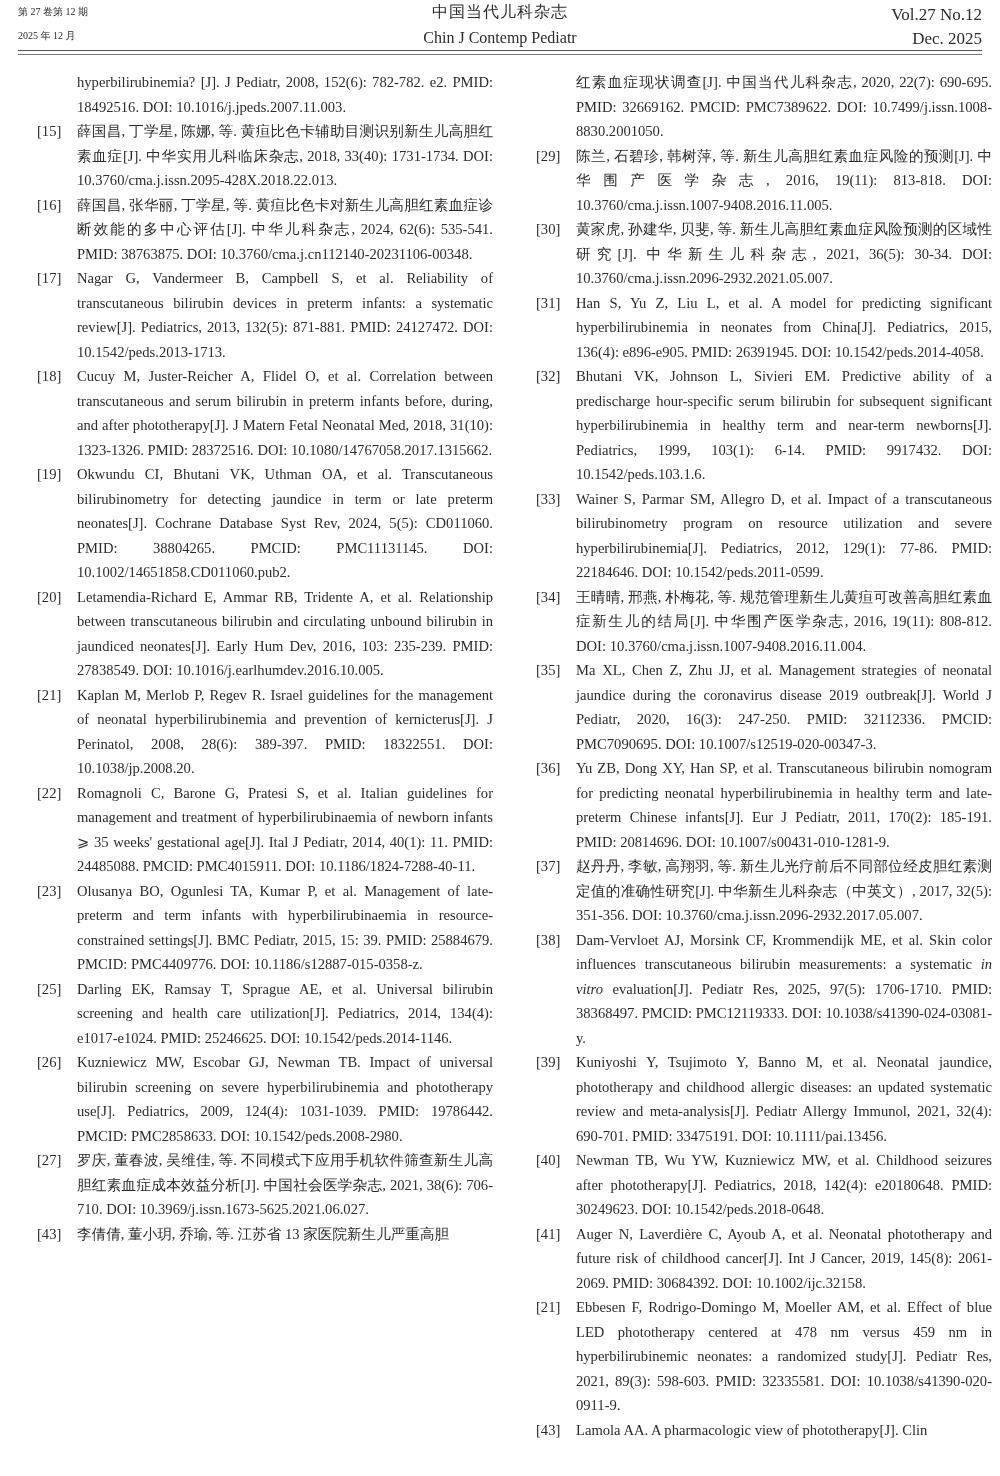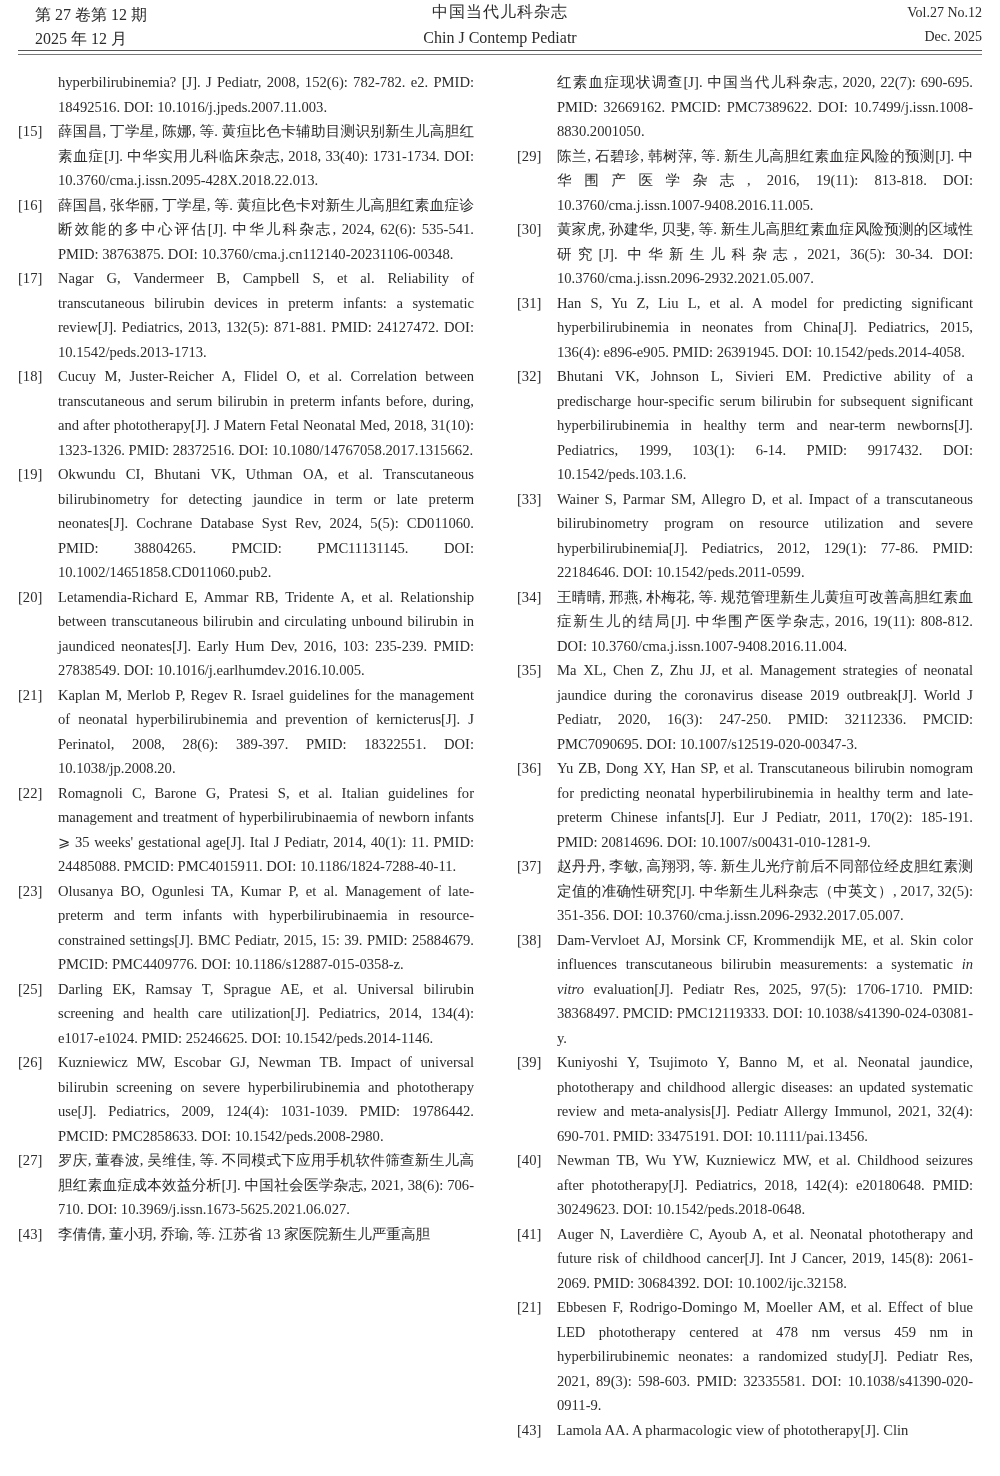--- a/index.html
+++ b/index.html
@@ -1,27 +1,27 @@
 <!DOCTYPE html>
 <html><head>
 <meta charset="utf-8">
 <style>
   html, body { margin: 0; padding: 0; background: #ffffff; }
   body { width: 1000px; height: 1476px; overflow: hidden; position: relative; color: #2b2b2b; font-family: "Liberation Serif", "DejaVu Serif", serif; }
   .header { position: absolute; left: 18px; top: 0; width: 964px; height: 52px; }
-  .hl { position: absolute; left: 17px; font-size: 16px; }
-  .hr { position: absolute; right: 0; font-size: 14px; }
+  .hl { position: absolute; left: 0; font-size: 10px; }
+  .hr { position: absolute; right: 0; font-size: 17px; }
   .hc { position: absolute; left: 0; width: 100%; text-align: center; }
   .h-row1 { top: 5px; }
   .h-row2 { top: 29px; }
   .journal-cn { font-size: 16px; letter-spacing: 1px; top: 2px; }
   .journal-en { font-size: 16px; top: 29px; }
   .rule1 { position: absolute; left: 18px; width: 964px; top: 50px; height: 0; border-top: 1.5px solid #555; }
   .rule2 { position: absolute; left: 18px; width: 964px; top: 54px; height: 0; border-top: 1px solid #777; }
-  .col { position: absolute; top: 70px; width: 456px; }
+  .col { position: absolute; top: 70px; width: 456px; margin-left: 19px; }
   .col-left { left: 18px; }
   .col-right { left: 517px; }
   .ref { position: relative; padding-left: 40px; font-size: 14.6px; line-height: 24.5px; text-align: justify; margin-bottom: 0px; }
   .ref .num { position: absolute; left: 0; top: 0; }
   .ref .txt { display: block; }
   .cont { padding-left: 40px; }
   i { font-style: italic; }
 </style>
 </head>
 <body>

